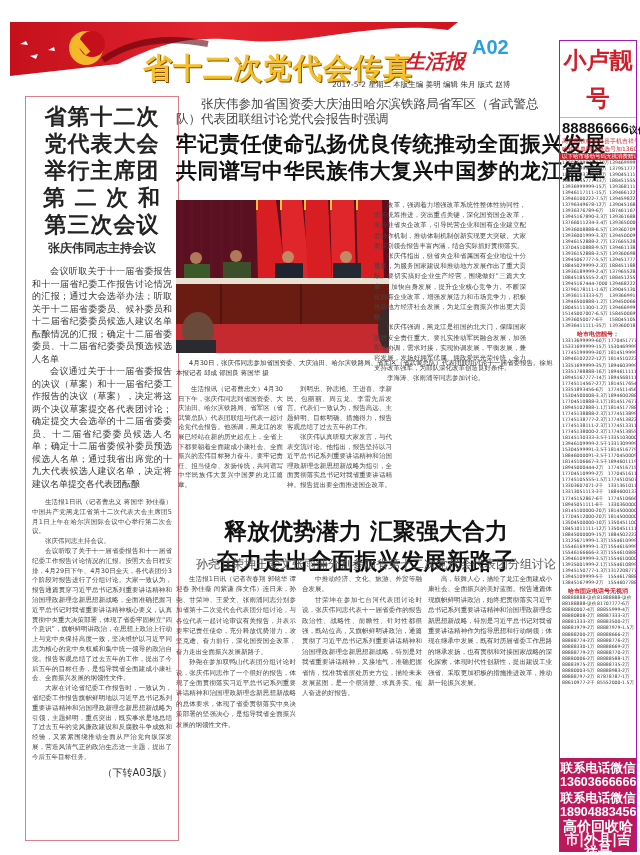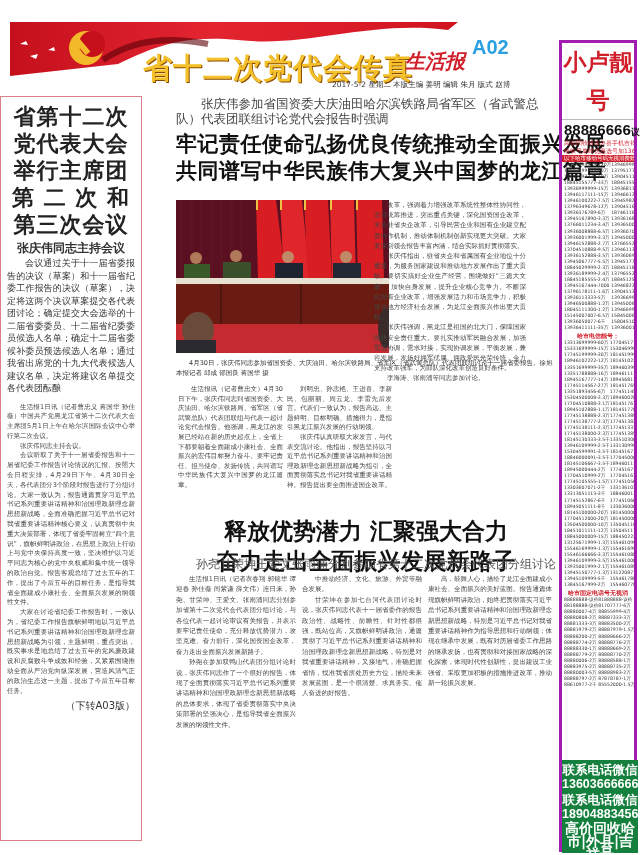--- a/index.html
+++ b/index.html
@@ -4,46 +4,46 @@
 <style>
   * { margin:0; padding:0; box-sizing:border-box; }
   body { width:640px; height:855px; background:#fff; font-family:"DejaVu Sans", sans-serif; color:#222; position:relative; overflow:hidden; }
   .banner { position:absolute; left:8px; top:20px; width:450px; height:56px; }
   .banner svg { position:absolute; left:0; top:0; }
   .banner-title { position:absolute; left:135px; top:29px; font-size:29px; font-weight:bold; color:#f5c12a; letter-spacing:1px; text-shadow:1px 1px 0 #8a4a00; font-family:"DejaVu Sans", sans-serif; }
   .paper-name { position:absolute; left:405px; top:48px; font-size:20px; color:#d01f2a; font-family:"DejaVu Serif", serif; font-weight:bold; font-style:italic; }
   .page-no { position:absolute; left:472px; top:36px; font-size:20px; color:#2aa0e0; font-weight:bold; font-family:"Liberation Sans", sans-serif; }
   .dateline { position:absolute; left:332px; top:80px; font-size:7.5px; color:#333; white-space:nowrap; }
 
-  .left-box { position:absolute; left:0; top:96px; width:142px; height:745px; border:1.5px solid #d9808a; padding:6px 6px; }
+  .left-box { position:absolute; left:25px; top:96px; width:154px; height:745px; border:1.5px solid #d9808a; padding:6px 6px; }
   .left-headline { font-size:22px; font-weight:bold; line-height:27px; text-align:center; color:#222; letter-spacing:1px; }
   .left-sub { font-size:12px; font-weight:bold; text-align:center; margin-top:2px; font-family:"DejaVu Serif", serif; color:#333; }
   .lead { font-size:9px; line-height:12.5px; color:#333; margin-top:8px; text-indent:2em; text-align:justify; }
   .body-text { font-size:6.5px; line-height:9.8px; color:#444; text-indent:2em; text-align:justify; }
   .body-text.first { margin-top:8px; }
   .cont { font-size:10px; text-align:right; margin-top:3px; color:#333; }
 
   .kicker { position:absolute; left:176px; top:96px; width:370px; font-size:12.5px; line-height:15px; color:#444; text-indent:2em; }
   .main-head { position:absolute; left:176px; top:131px; width:380px; font-size:21px; line-height:27px; font-weight:bold; color:#111; letter-spacing:0.5px; white-space:nowrap; }
   .photo { position:absolute; left:176px; top:200px; width:213px; height:153px; overflow:hidden; }
   .caption { position:absolute; left:176px; top:358px; width:380px; font-size:6.5px; line-height:10px; color:#333; text-indent:2em; }
   .col { position:absolute; font-size:6.5px; line-height:9.6px; color:#444; text-align:justify; }
   .col p { text-indent:2em; }
   .head2 { position:absolute; left:176px; top:464px; width:380px; text-align:center; font-size:23px; line-height:30px; font-weight:bold; color:#111; }
   .sub2 { position:absolute; left:176px; top:556px; width:380px; text-align:right; font-size:12px; color:#555; white-space:nowrap; }
 
-  .ad { position:absolute; left:559px; top:40px; width:78px; height:812px; border:3px solid #a21caf; }
+  .ad { position:absolute; left:559px; top:40px; width:78px; height:812px; border:1px solid #a21caf; }
   .ad-title { font-size:23px; font-weight:bold; color:#d01f2a; text-align:center; line-height:38px; border-bottom:1px solid #bbb; font-family:"DejaVu Serif", serif; }
   .ad-big { font-size:15px; font-weight:bold; color:#111; padding:1px 2px 0; white-space:nowrap; font-family:"Liberation Sans", sans-serif; }
   .ad-big span { font-size:9px; }
   .ad-red { font-size:6px; color:#d01f2a; line-height:8px; padding:0 2px; white-space:nowrap; overflow:hidden; }
   .ad-band { background:#d01f2a; color:#fff; font-size:5.5px; line-height:7px; padding:0 2px; white-space:nowrap; overflow:hidden; }
   .ad-list { display:grid; grid-template-columns:1fr 1fr; font-size:4.6px; line-height:6.05px; color:#333; padding:0 2px; white-space:nowrap; overflow:hidden; }
   .ad-sec { font-size:6px; font-weight:bold; color:#d01f2a; text-align:center; line-height:9px; }
-  .ad-contact { position:absolute; left:0; top:717px; width:76px; height:93px; background:#15803d; color:#fff; text-align:center; padding-top:2px; }
+  .ad-contact { position:absolute; left:0; top:717px; width:76px; height:93px; background:#be185d; color:#fff; text-align:center; padding-top:2px; }
   .ad-contact .l1 { font-size:12.5px; line-height:15px; font-weight:bold; }
   .ad-contact .l2 { font-size:12.5px; line-height:15px; font-weight:bold; font-family:"Liberation Sans", sans-serif; }
   .ad-contact .l3 { font-size:14px; line-height:13px; font-weight:bold; }
   .ad-contact .l4 { font-size:5.5px; line-height:9px; }
 </style>
 </head>
 <body>
 
 <div class="banner">
   <svg width="450" height="56" viewBox="0 0 450 56">
@@ -69,20 +69,21 @@
 
 <div class="left-box">
   <div class="left-headline">
     <div>省第十二次</div>
     <div>党代表大会</div>
     <div>举行主席团</div>
     <div>第 二 次 和</div>
     <div>第三次会议</div>
   </div>
   <div class="left-sub">张庆伟同志主持会议</div>
+  <p class="lead">会议听取关于十一届省委报告和十一届省纪委工作报告讨论情况的汇报；通过大会选举办法；听取关于十二届省委委员、候补委员和十二届省纪委委员候选人建议名单酝酿情况的汇报；确定十二届省委委员、十二届省纪委委员预选候选人名单</p>
   <p class="lead" style="margin-top:0">会议通过关于十一届省委报告的决议（草案）和十一届省纪委工作报告的决议（草案），决定将这两个决议草案提交各代表团讨论；确定提交大会选举的十二届省委委员、十二届省纪委委员候选人名单；确定十二届省委候补委员预选候选人名单；通过我省出席党的十九大代表候选人建议名单，决定将建议名单提交各代表团酝酿</p>
   <p class="body-text first">生活报1日讯（记者曹忠义 蒋国华 孙佳薇）中国共产党黑龙江省第十二次代表大会主席团5月1日上午在哈尔滨国际会议中心举行第二次会议。</p>
   <p class="body-text">张庆伟同志主持会议。</p>
   <p class="body-text">会议听取了关于十一届省委报告和十一届省纪委工作报告讨论情况的汇报。按照大会日程安排，4月29日下午、4月30日全天，各代表团分3个阶段对报告进行了分组讨论。大家一致认为，报告通篇贯穿习近平总书记系列重要讲话精神和治国理政新理念新思想新战略，全面准确把握习近平总书记对我省重要讲话精神核心要义，认真贯彻中央重大决策部署，体现了省委牢固树立“四个意识”，旗帜鲜明讲政治，在思想上政治上行动上与党中央保持高度一致，坚决维护以习近平同志为核心的党中央权威和集中统一领导的政治自觉。报告客观总结了过去五年的工作，提出了今后五年的目标任务，是指导我省全面建成小康社会、全面振兴发展的纲领性文件。</p>
   <p class="body-text">大家在讨论省纪委工作报告时，一致认为，省纪委工作报告旗帜鲜明地以习近平总书记系列重要讲话精神和治国理政新理念新思想新战略为引领，主题鲜明，重点突出，既实事求是地总结了过去五年的党风廉政建设和反腐败斗争成效和经验，又紧紧围绕推动全面从严治党向纵深发展，营造风清气正的政治生态这一主题，提出了今后五年目标任务。</p>
   <div class="cont">（下转A03版）</div>
 </div>
 
 <div class="kicker">张庆伟参加省国资委大庆油田哈尔滨铁路局省军区（省武警总队）代表团联组讨论党代会报告时强调</div>
 <div class="main-head">
@@ -131,21 +132,21 @@
     <rect x="0" y="140" width="40" height="13" fill="#2a2a30"></rect>
     <ellipse cx="210" cy="128" rx="8" ry="20" fill="#3a2a2a"></ellipse>
   </svg>
 </div>
 <div class="caption">4月30日，张庆伟同志参加省国资委、大庆油田、哈尔滨铁路局、省军区（省武警总队）代表团联组讨论十一届省委报告。徐旭 本报记者 邱成 邵国良 蒋国华 摄</div>
 
 <div class="col" style="left:178px; top:385px; width:105px;">
   <p>生活报讯（记者曹忠文）4月30日下午，张庆伟同志到省国资委、大庆油田、哈尔滨铁路局、省军区（省武警总队）代表团联组与代表一起讨论党代会报告。他强调，黑龙江的发展已经站在新的历史起点上，全省上下都要朝着全面建成小康社会、全面振兴的宏伟目标努力奋斗。要牢记责任、担当使命、发扬传统，共同谱写中华民族伟大复兴中国梦的龙江篇章。</p>
 </div>
 <div class="col" style="left:287px; top:385px; width:105px;">
-  <p>刘明忠、孙志艳、王进喜、李新民、包丽丽、周云龙、李雷先后发言。代表们一致认为，报告高远、主题鲜明、目标明确、措施得力，是指引黑龙江振兴发展的行动纲领。</p>
+  <p>刘明忠、孙志艳、王进喜、李新民、包丽丽、周云龙、李雷先后发言。代表们一致认为，报告高远、主题鲜明、目标明确、措施得力，报告客观总结了过去五年的工作。</p>
   <p>张庆伟认真听取大家发言，与代表交流讨论。他指出，报告坚持以习近平总书记系列重要讲话精神和治国理政新理念新思想新战略为指引，全面贯彻落实总书记对我省重要讲话精神。报告提出要全面推进国企改革。</p>
 </div>
 <div class="col" style="left:374px; top:200px; width:152px; line-height:10.2px;">
   <p>改革，强调着力增强改革系统性整体性协同性，坚持统筹推进，突出重点关键，深化国资国企改革，支持驻省央企改革，引导民营企业和国有企业建立配套协作机制，推动体制机制创新实现更大突破。大家要深刻领会报告丰富内涵，结合实际抓好贯彻落实。</p>
   <p>张庆伟指出，驻省央企和省属国有企业地位十分重要，为服务国家建设和推动地方发展作出了重大贡献。要切实搞好企业生产经营，围绕做好“三篇大文章”，加快自身发展，提升企业核心竞争力。不断深化国有企业改革，增强发展活力和市场竞争力，积极推动地方经济社会发展，为龙江全面振兴作出更大贡献。</p>
   <p>张庆伟强调，黑龙江是祖国的北大门，保障国家国防安全责任重大。要扎实推动军民融合发展，加强军地协调，需求对接，实现协调发展，平衡发展，兼容发展，发扬好拥军优属、拥政爱民光荣传统，全力支持改革强军，为部队深化改革创造良好条件。</p>
   <p>李海涛、张雨浦等同志参加讨论。</p>
 </div>
 
 <div class="head2">

